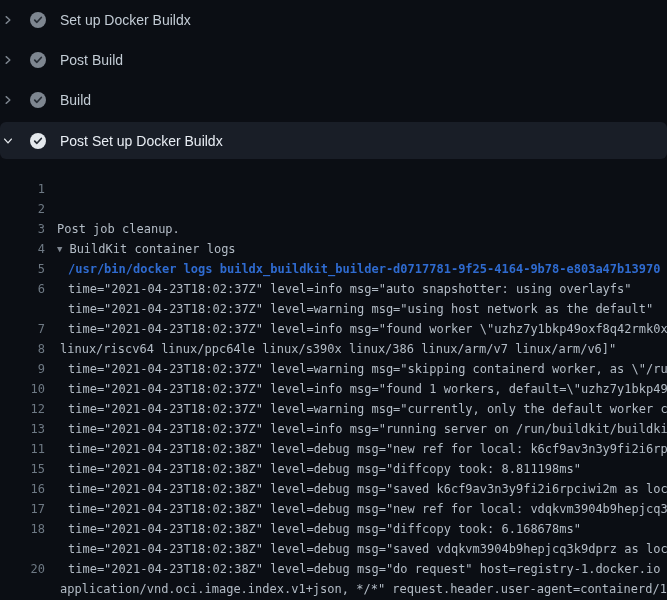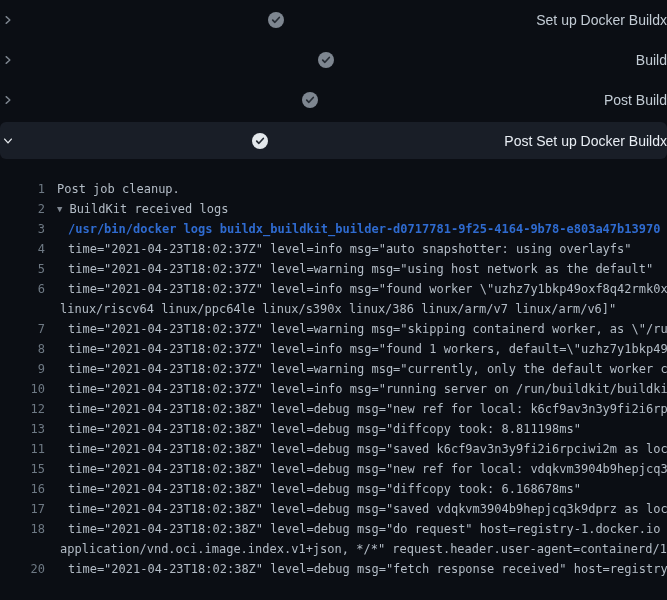--- a/index.html
+++ b/index.html
@@ -9,21 +9,20 @@
     font-family: "Liberation Sans", sans-serif;
   }
 
   
   .steps { width: 667px; }
   .step {
     display: flex;
     align-items: center;
     height: 40px;
     cursor: pointer;
-    justify-content: space-between;
   }
   .step.expanded {
     height: 37px;
     margin-top: 2px;
     margin-bottom: 8px;
     background: var(--step-expanded-bg, #191e27);
     border-radius: 6px;
   }
   .chev {
     width: 16px; height: 16px;
@@ -60,20 +59,21 @@
     flex: 0 0 45px;
     width: 45px;
     text-align: right;
     color: var(--line-number-color, #6e7984);
     user-select: none;
   }
   .content {
     margin-left: 12px;
     white-space: pre;
     color: var(--log-text-color, #b3bcc6);
+    margin-top: 40px;
   }
   .row.indent .content { padding-left: 11px; }
   .row.wrapline .content { padding-left: 3px; }
   .row.command .content { color: var(--command-color, #2f6bd0); font-weight: bold; }
   .toggle {
     display: inline-block;
     font-size: 9px;
     color: var(--icon-gray, #7e8690);
     margin-right: 7px;
     vertical-align: 1px;
@@ -103,36 +103,36 @@
         <svg width="12" height="12" viewBox="0 0 16 16">
           <path d="M5.5 3.5 L10.5 8 L5.5 12.5" stroke="currentColor" stroke-width="1.8" fill="none" stroke-linecap="round" stroke-linejoin="round"></path>
         </svg>
       </span>
     <span class="check">
         <svg width="16" height="16" viewBox="0 0 16 16">
           <circle cx="8" cy="8" r="8" fill="currentColor"></circle>
           <path d="M11.3 5.5 L6.9 10.3 L4.7 8.1" stroke="#252b33" stroke-width="1.7" fill="none" stroke-linecap="round" stroke-linejoin="round"></path>
         </svg>
       </span>
+    <span class="step-label">Post Build</span>
+  </div>
+
+  <div class="step collapsed">
+    <span class="chev">
+        <svg width="12" height="12" viewBox="0 0 16 16">
+          <path d="M5.5 3.5 L10.5 8 L5.5 12.5" stroke="currentColor" stroke-width="1.8" fill="none" stroke-linecap="round" stroke-linejoin="round"></path>
+        </svg>
+      </span>
+    <span class="check">
+        <svg width="16" height="16" viewBox="0 0 16 16">
+          <circle cx="8" cy="8" r="8" fill="currentColor"></circle>
+          <path d="M11.3 5.5 L6.9 10.3 L4.7 8.1" stroke="#252b33" stroke-width="1.7" fill="none" stroke-linecap="round" stroke-linejoin="round"></path>
+        </svg>
+      </span>
     <span class="step-label">Build</span>
-  </div>
-
-  <div class="step collapsed">
-    <span class="chev">
-        <svg width="12" height="12" viewBox="0 0 16 16">
-          <path d="M5.5 3.5 L10.5 8 L5.5 12.5" stroke="currentColor" stroke-width="1.8" fill="none" stroke-linecap="round" stroke-linejoin="round"></path>
-        </svg>
-      </span>
-    <span class="check">
-        <svg width="16" height="16" viewBox="0 0 16 16">
-          <circle cx="8" cy="8" r="8" fill="currentColor"></circle>
-          <path d="M11.3 5.5 L6.9 10.3 L4.7 8.1" stroke="#252b33" stroke-width="1.7" fill="none" stroke-linecap="round" stroke-linejoin="round"></path>
-        </svg>
-      </span>
-    <span class="step-label">Post Build</span>
   </div>
 
   <div class="step expanded">
     <span class="chev">
         <svg width="12" height="12" viewBox="0 0 16 16">
           <path d="M3.5 5.5 L8 10.5 L12.5 5.5" stroke="currentColor" stroke-width="1.8" fill="none" stroke-linecap="round" stroke-linejoin="round"></path>
         </svg>
       </span>
     <span class="check">
         <svg width="16" height="16" viewBox="0 0 16 16">
@@ -144,21 +144,21 @@
   </div>
 </div>
 <div class="log">
   <div class="row">
     <span class="num">1</span>
     <span class="content">Post job cleanup.</span>
   </div>
 
   <div class="row">
     <span class="num">2</span>
-    <span class="content"><span class="toggle">▼</span><span>BuildKit received logs</span></span>
+    <span class="content"><span class="toggle">▼</span><span>BuildKit container logs</span></span>
   </div>
 
   <div class="row indent command">
     <span class="num">3</span>
     <span class="content">/usr/bin/docker logs buildx_buildkit_builder-d0717781-9f25-4164-9b78-e803a47b13970</span>
   </div>
 
   <div class="row indent">
     <span class="num">4</span>
     <span class="content">time="2021-04-23T18:02:37Z" level=info msg="auto snapshotter: using overlayfs"</span>

